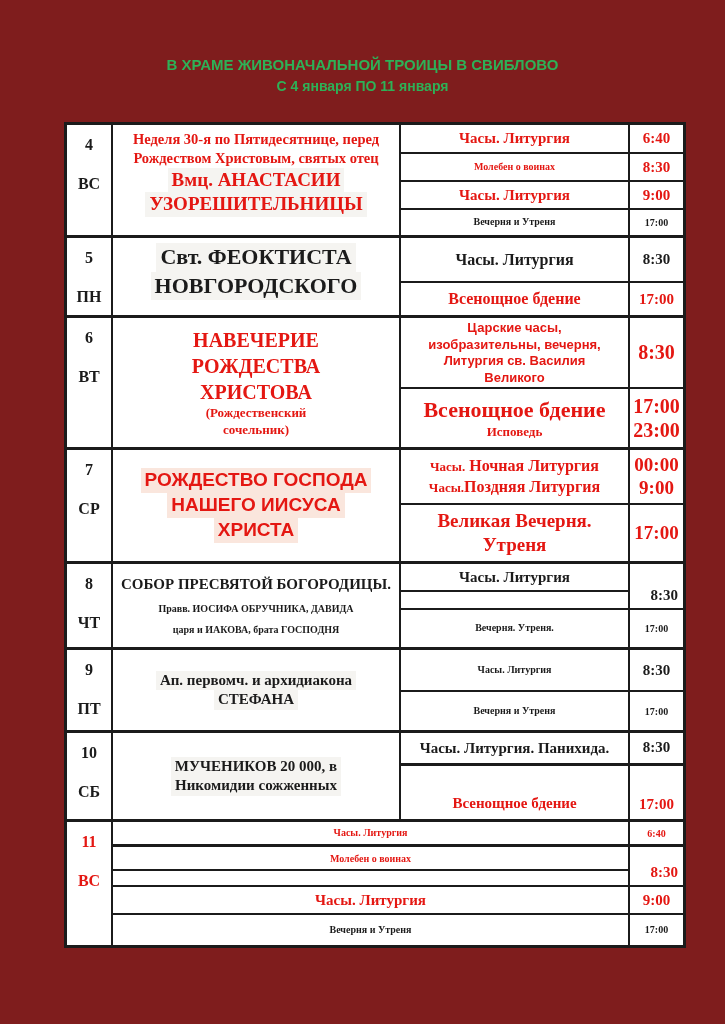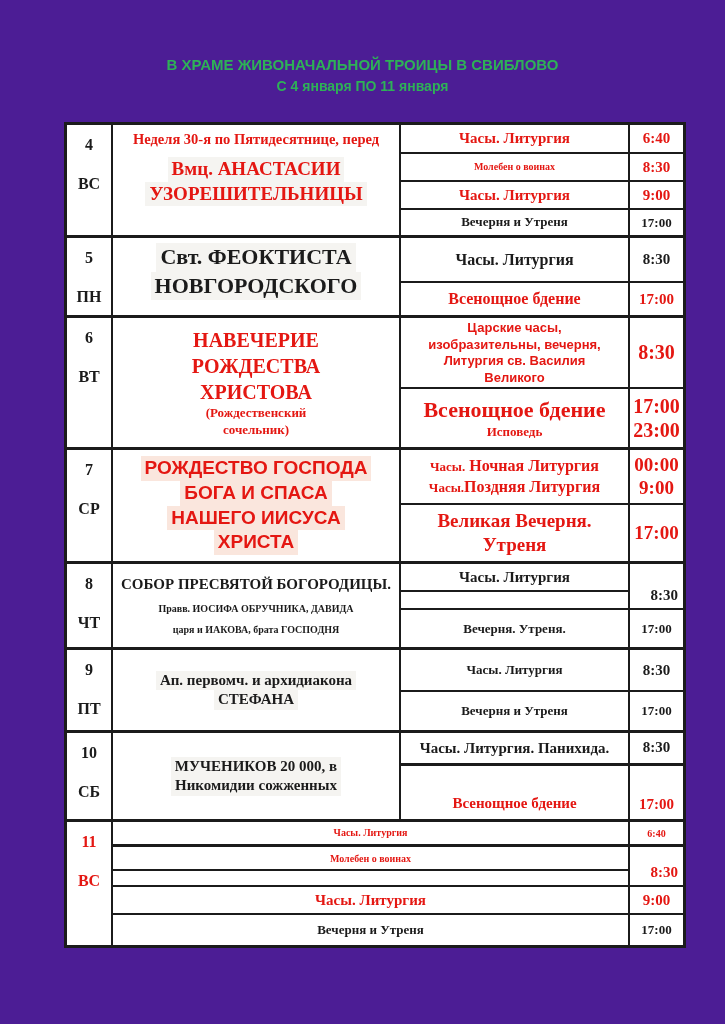--- a/index.html
+++ b/index.html
@@ -7,21 +7,21 @@
     --black:#1b1b1b;
     --green:#2eb157;
     --peach:#fae6dd;
     --gray:#f5f4f1;
   }
   html,body{margin:0;padding:0;}
   body{background:#ffffff;}
   .page{
     position:relative;
     width:725px;height:1024px;
-    background:#4c1d95;
+    background:#7f1d1d;
     font-family:"Liberation Serif","DejaVu Serif",serif;
     overflow:hidden;
   }
   .title1,.title2{
     position:absolute;left:0;right:0;
     text-align:center;
     color:var(--green);
     font-family:"Liberation Sans","DejaVu Sans",sans-serif;
     font-weight:700;
   }
@@ -75,23 +75,23 @@
     font-weight:700;
   }
   .stack{flex-direction:column;gap:1px;}
   .bottom{align-items:flex-end;padding-bottom:6px;}
   .br{align-items:flex-end;justify-content:flex-end;padding:0 5px 4px 0;}
   .red{color:var(--red);}
   .black{color:var(--black);}
   .sans{font-family:"Liberation Sans","DejaVu Sans",sans-serif;}
   .hl-gray{background:var(--gray);padding:0 4px;}
   .hl-peach{background:var(--peach);padding:0 4px;}
-  .mt8{margin-top:8px;}
+  .mt8{}
   .s13{font-size:13px;}.s135{font-size:16px;}.s14{font-size:10px;}
-  .s145{font-size:14.5px;}.s15{font-size:15px;}.s155{font-size:13px;}
+  .s145{font-size:14.5px;}.s15{font-size:15px;}.s155{font-size:10px;}
   .s16{font-size:16px;}.s17{font-size:22px;}.s18{font-size:13px;}
   .s19{font-size:19px;}.s20{font-size:20px;}
   .lh12{line-height:1.2;}
   .desc-cell > div{font-weight:700;}
   .gap0{gap:8px;}
 </style>
 </head>
 <body>
 
 <div class="page">
@@ -101,20 +101,21 @@
 
   <div class="schedule">
 
     <div class="day-row" style="height:110px">
       <div class="date-cell black">
         <div>4</div>
         <div>ВС</div>
       </div>
       <div class="desc-cell top">
         <div class="red s145">Неделя 30-я по Пятидесятнице, перед</div>
+        <div class="red s145">Рождеством Христовым, святых отец</div>
         <div class="red s19 hl-gray mt8">Вмц. АНАСТАСИИ</div>
         <div class="red s19 hl-gray">УЗОРЕШИТЕЛЬНИЦЫ</div>
       </div>
       <div class="services">
         <div class="svc-row" style="height:27px">
           <div class="sl red s15">Часы. Литургия</div>
           <div class="st red s15">6:40</div>
         </div>
         <div class="svc-row bt" style="height:28px">
           <div class="sl red s14">Молебен о воинах</div>
@@ -187,21 +188,20 @@
       </div>
     </div>
 
     <div class="day-row" style="height:114px">
       <div class="date-cell black">
         <div>7</div>
         <div>СР</div>
       </div>
       <div class="desc-cell">
         <div class="red sans s19 hl-peach">РОЖДЕСТВО ГОСПОДА</div>
-        <div class="red sans s19 hl-peach">БОГА И СПАСА</div>
         <div class="red sans s19 hl-peach">НАШЕГО ИИСУСА</div>
         <div class="red sans s19 hl-peach">ХРИСТА</div>
       </div>
       <div class="services">
         <div class="svc-row" style="height:54px">
           <div class="sl stack red">
             <span><b class="s18">Часы.</b> <b class="s135">Ночная Литургия</b></span>
             <span><b class="s18">Часы.</b><b class="s135">Поздняя Литургия</b></span>
           </div>
           <div class="st stack red s19">

